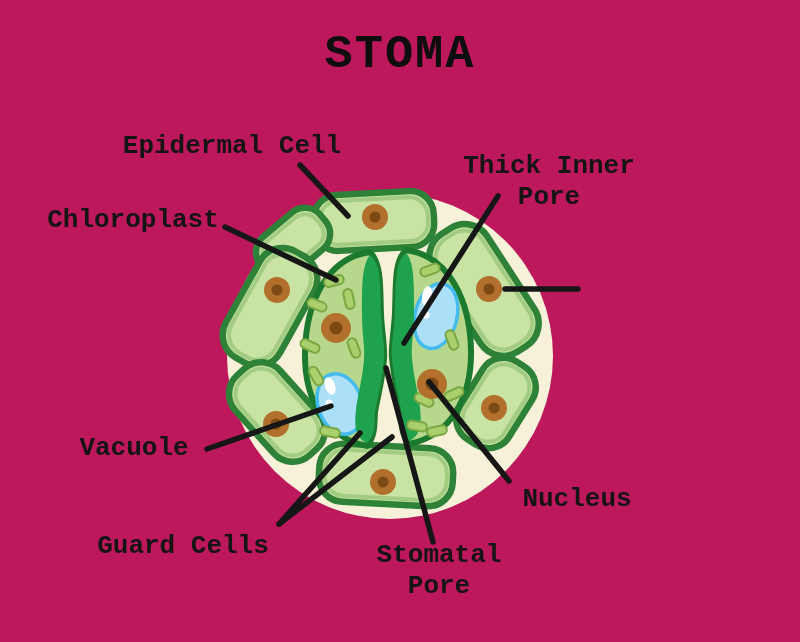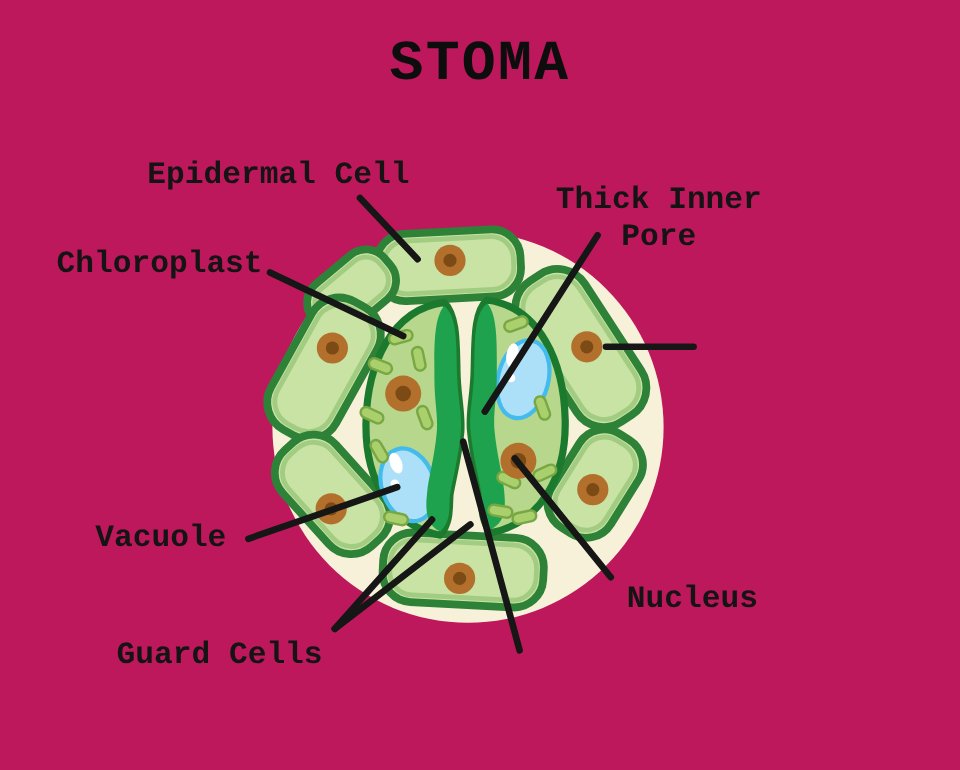--- a/index.html
+++ b/index.html
@@ -134,14 +134,16 @@
       <line x1="433" y1="542" x2="386" y2="368" stroke="#161616" stroke-width="5.5" stroke-linecap="round"></line>
       <line x1="509" y1="481" x2="429" y2="382" stroke="#161616" stroke-width="5.5" stroke-linecap="round"></line>
     </svg>
 
   <div class="label" style="left: 133px; top: 220px;">Chloroplast</div>
   <div class="label" style="left: 232px; top: 146px;">Epidermal Cell</div>
   <div class="label" style="left: 549px; top: 182px;">Thick Inner
 Pore</div>
   <div class="label" style="left: 134px; top: 448px;">Vacuole</div>
   <div class="label" style="left: 183px; top: 546px;">Guard Cells</div>
+  <div class="label" style="left: 439px; top: 571px;">Stomatal
+Pore</div>
   <div class="label" style="left: 577px; top: 499px;">Nucleus</div>
 </div>
 
 </body></html>

